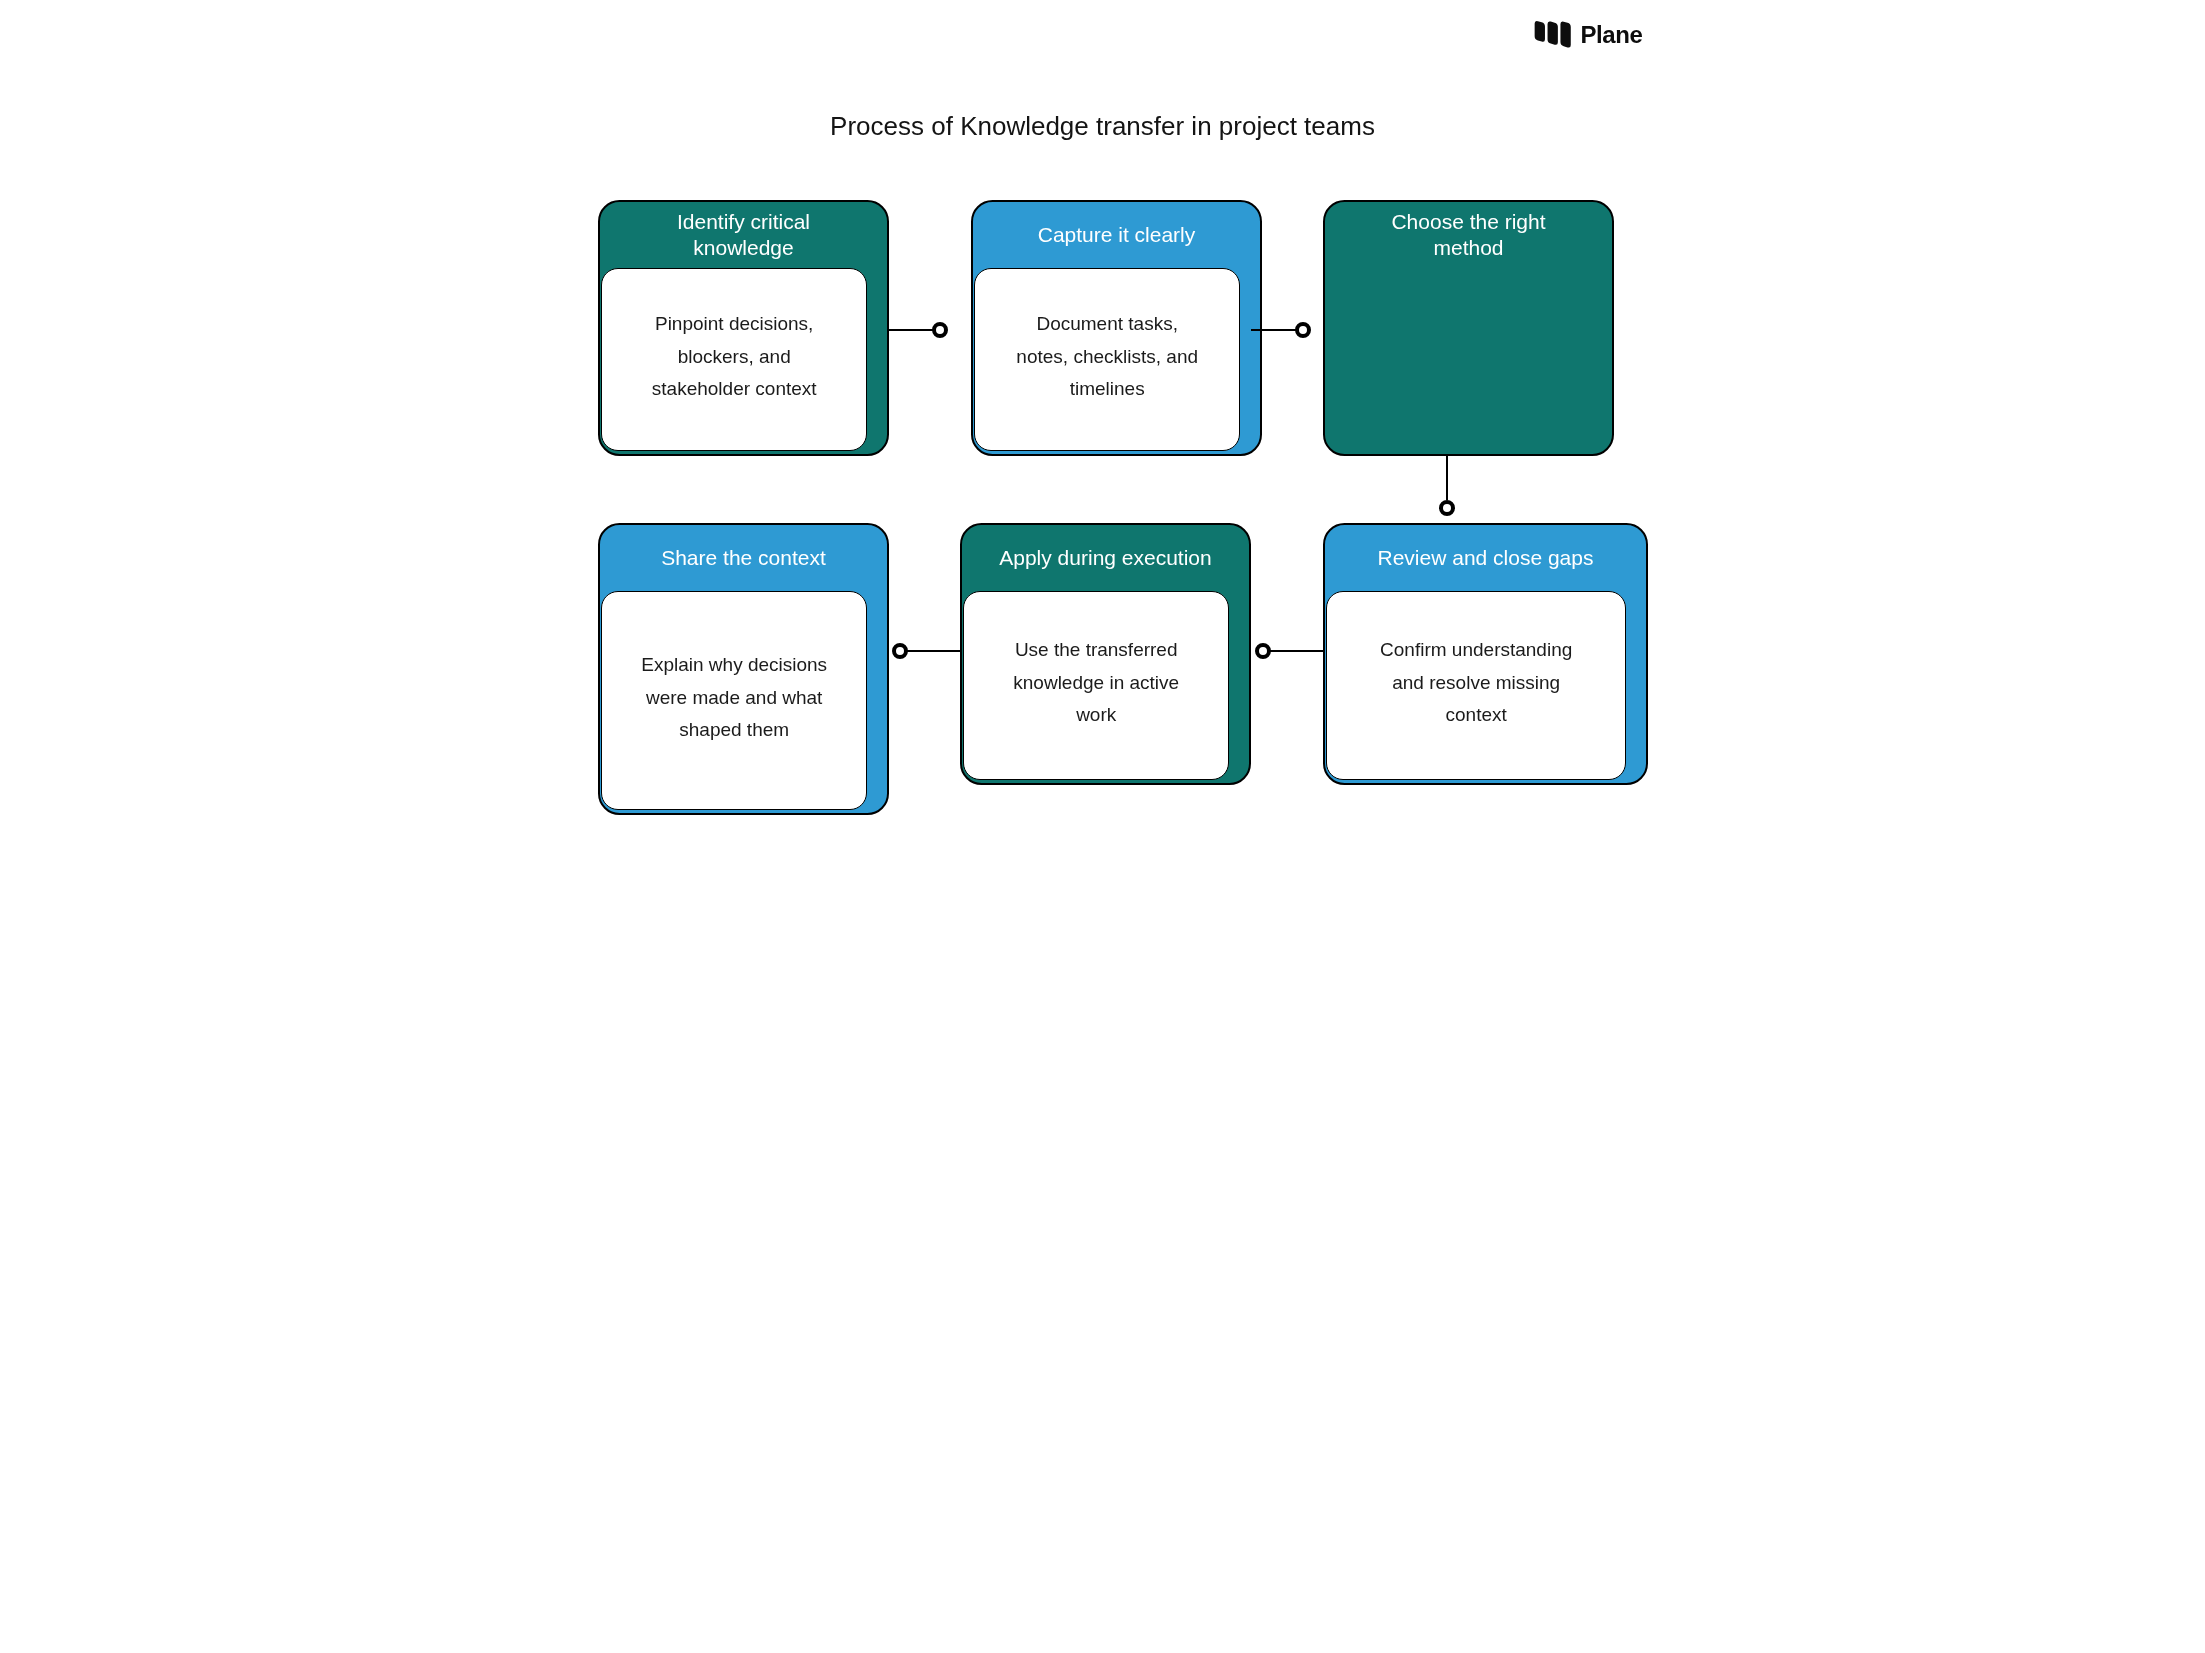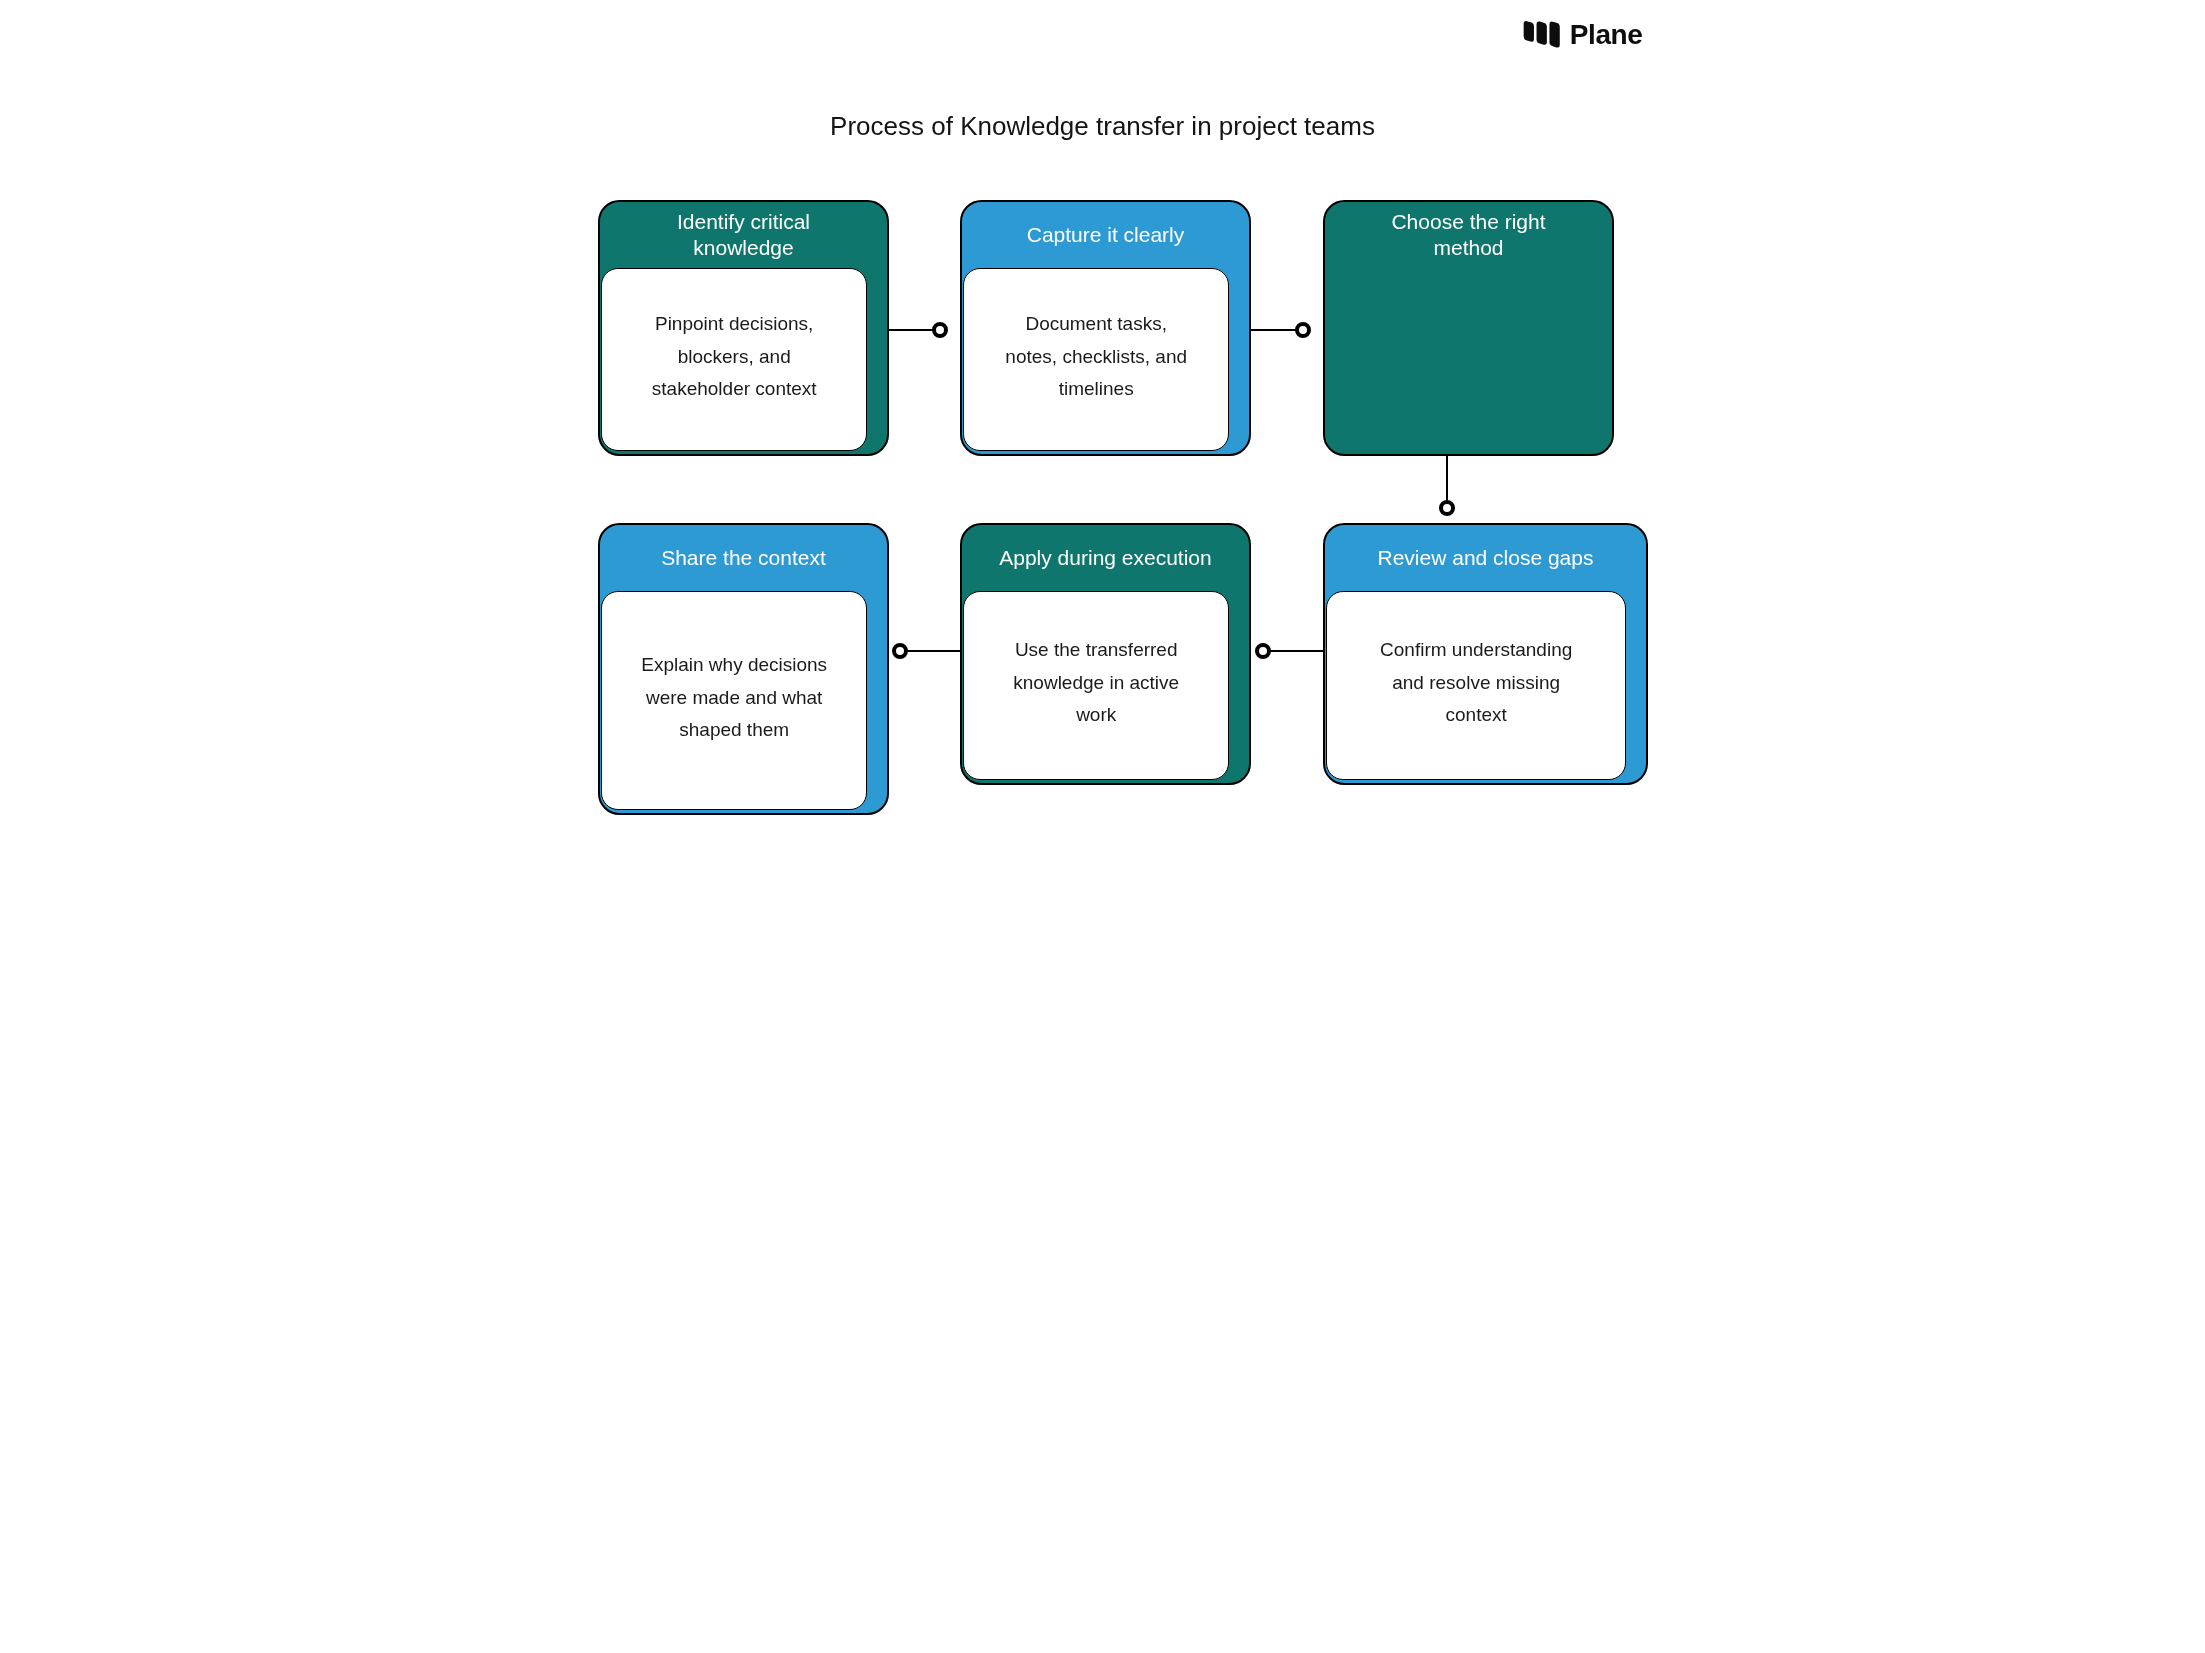--- a/index.html
+++ b/index.html
@@ -21,21 +21,21 @@
   .logo {
     position: absolute;
     top: 18.7px;
     right: 11.5px;
     display: flex;
     align-items: center;
     gap: 6.5px;
   }
   .logo-mark { width: 40px; height: 33px; display: block; }
   .logo-word {
-    font-size: 28px;
+    font-size: 24px;
     font-weight: 700;
     color: #0d0d0d;
     letter-spacing: -0.4px;
     line-height: 1;
   }
 
   
   .title {
     position: absolute;
     top: 111px;
@@ -91,21 +91,21 @@
     margin: 0;
     padding: 0 13px 5.7px 13px;
     text-align: center;
     font-size: 19px;
     line-height: 1.7;
     color: #1b1b1b;
     white-space: pre-line;
   }
 
   #card1 { left: 47px;   top: 200px; width: 291px; height: 256px; }
-  #card2 { left: 409px;  top: 200px; width: 291px; height: 256px; }
+  #card2 { left: 420px;  top: 200px; width: 291px; height: 256px; }
   #card3 { left: 772px; top: 200px; width: 291px; height: 256px; }
   #card4 { left: 47px;   top: 523px; width: 291px; height: 292px; }
   #card5 { left: 409px;  top: 523px; width: 291px; height: 262px; }
   #card6 { left: 772px; top: 523px; width: 325px; height: 262px; }
 
   
   .h-line, .v-line {
     position: absolute;
     background: #000000;
   }

